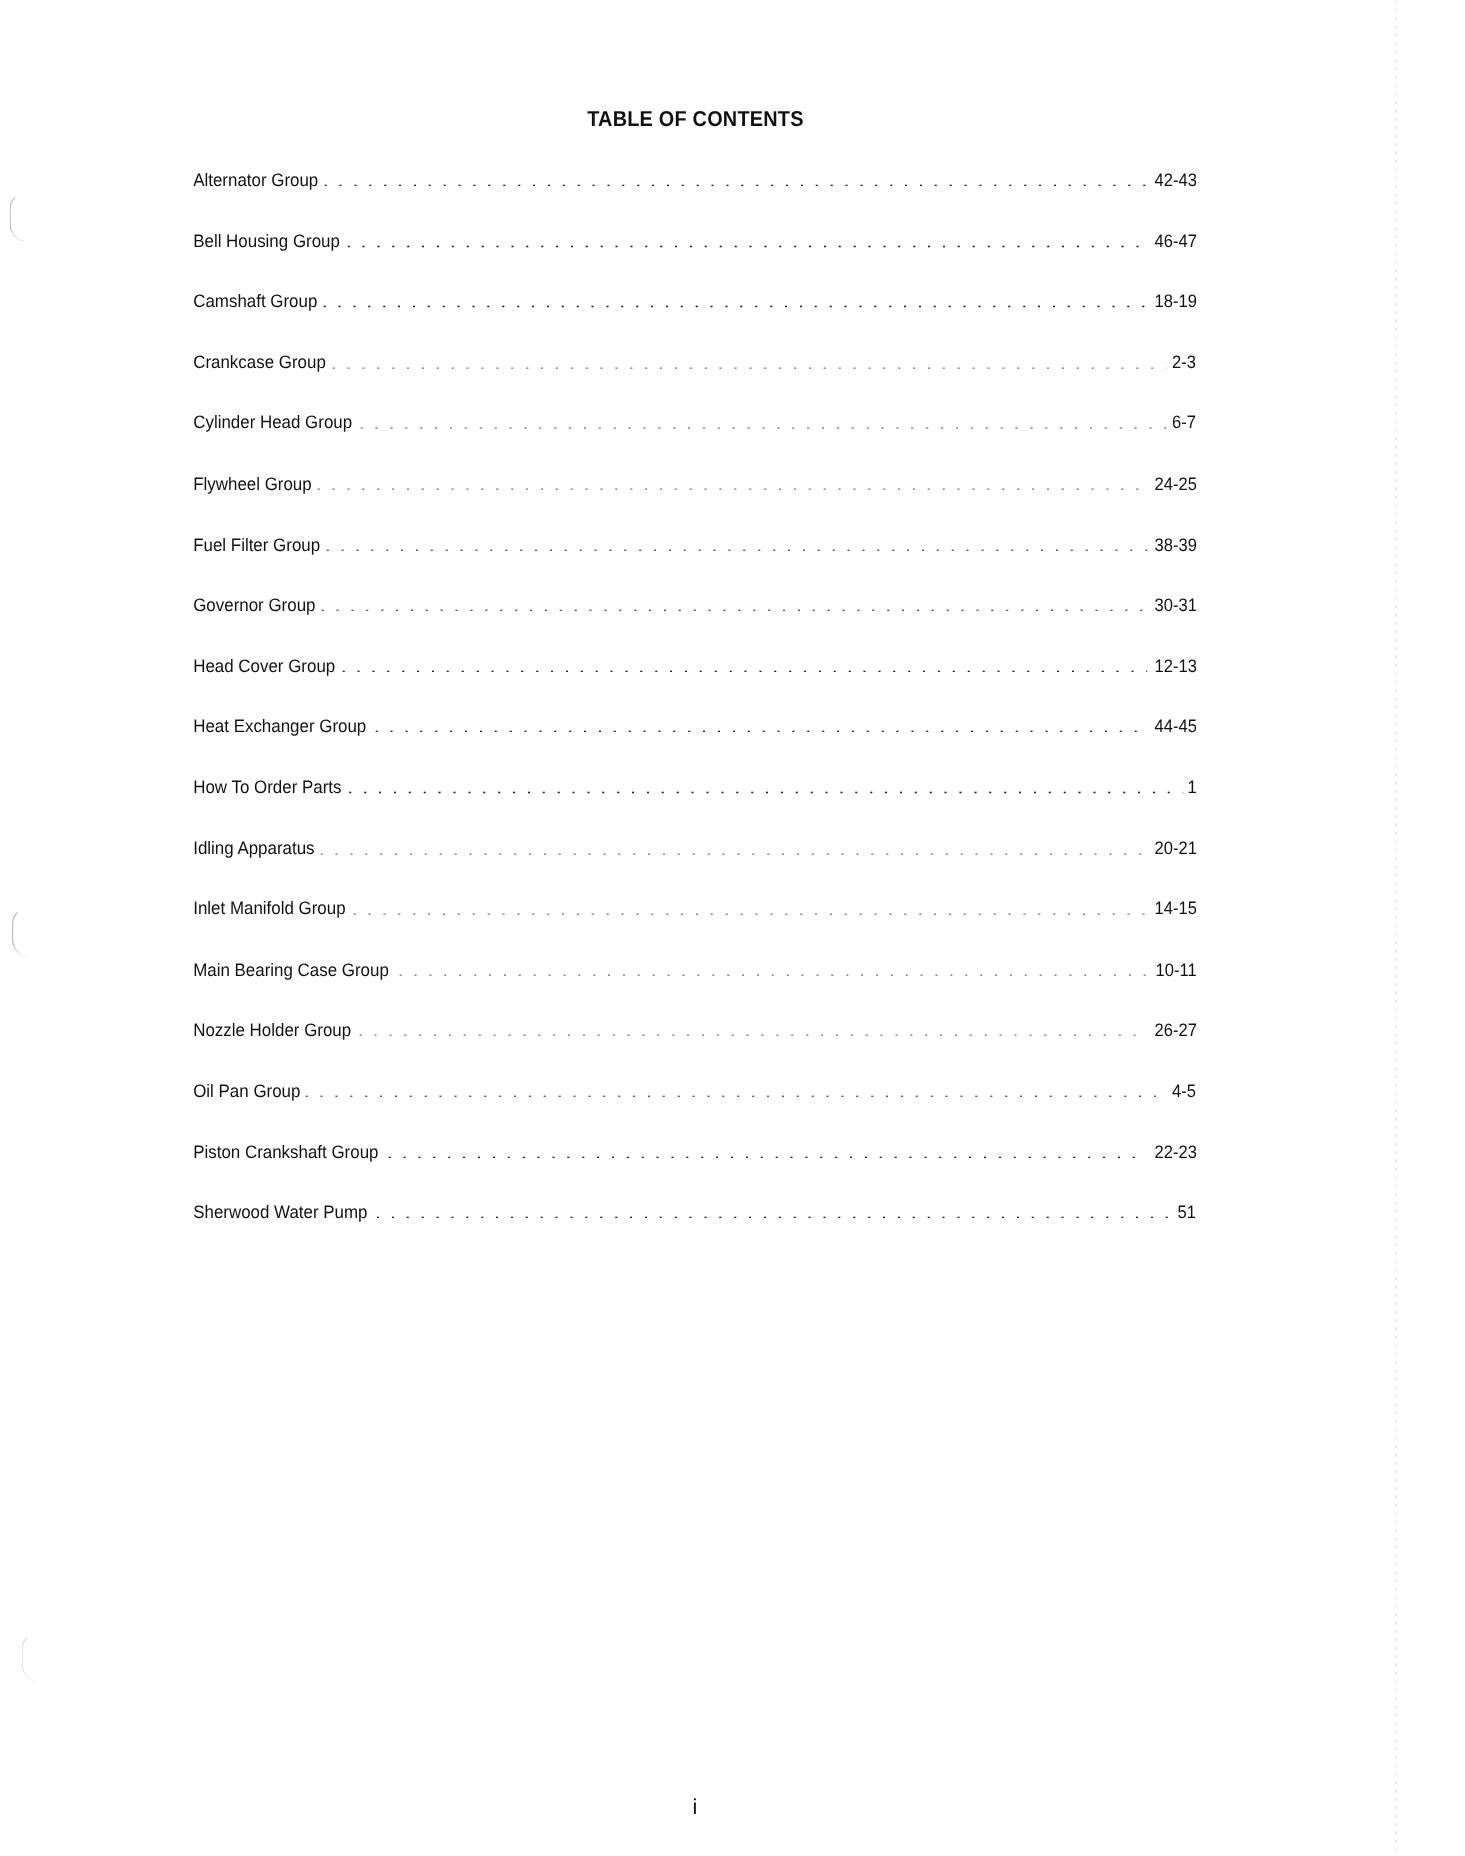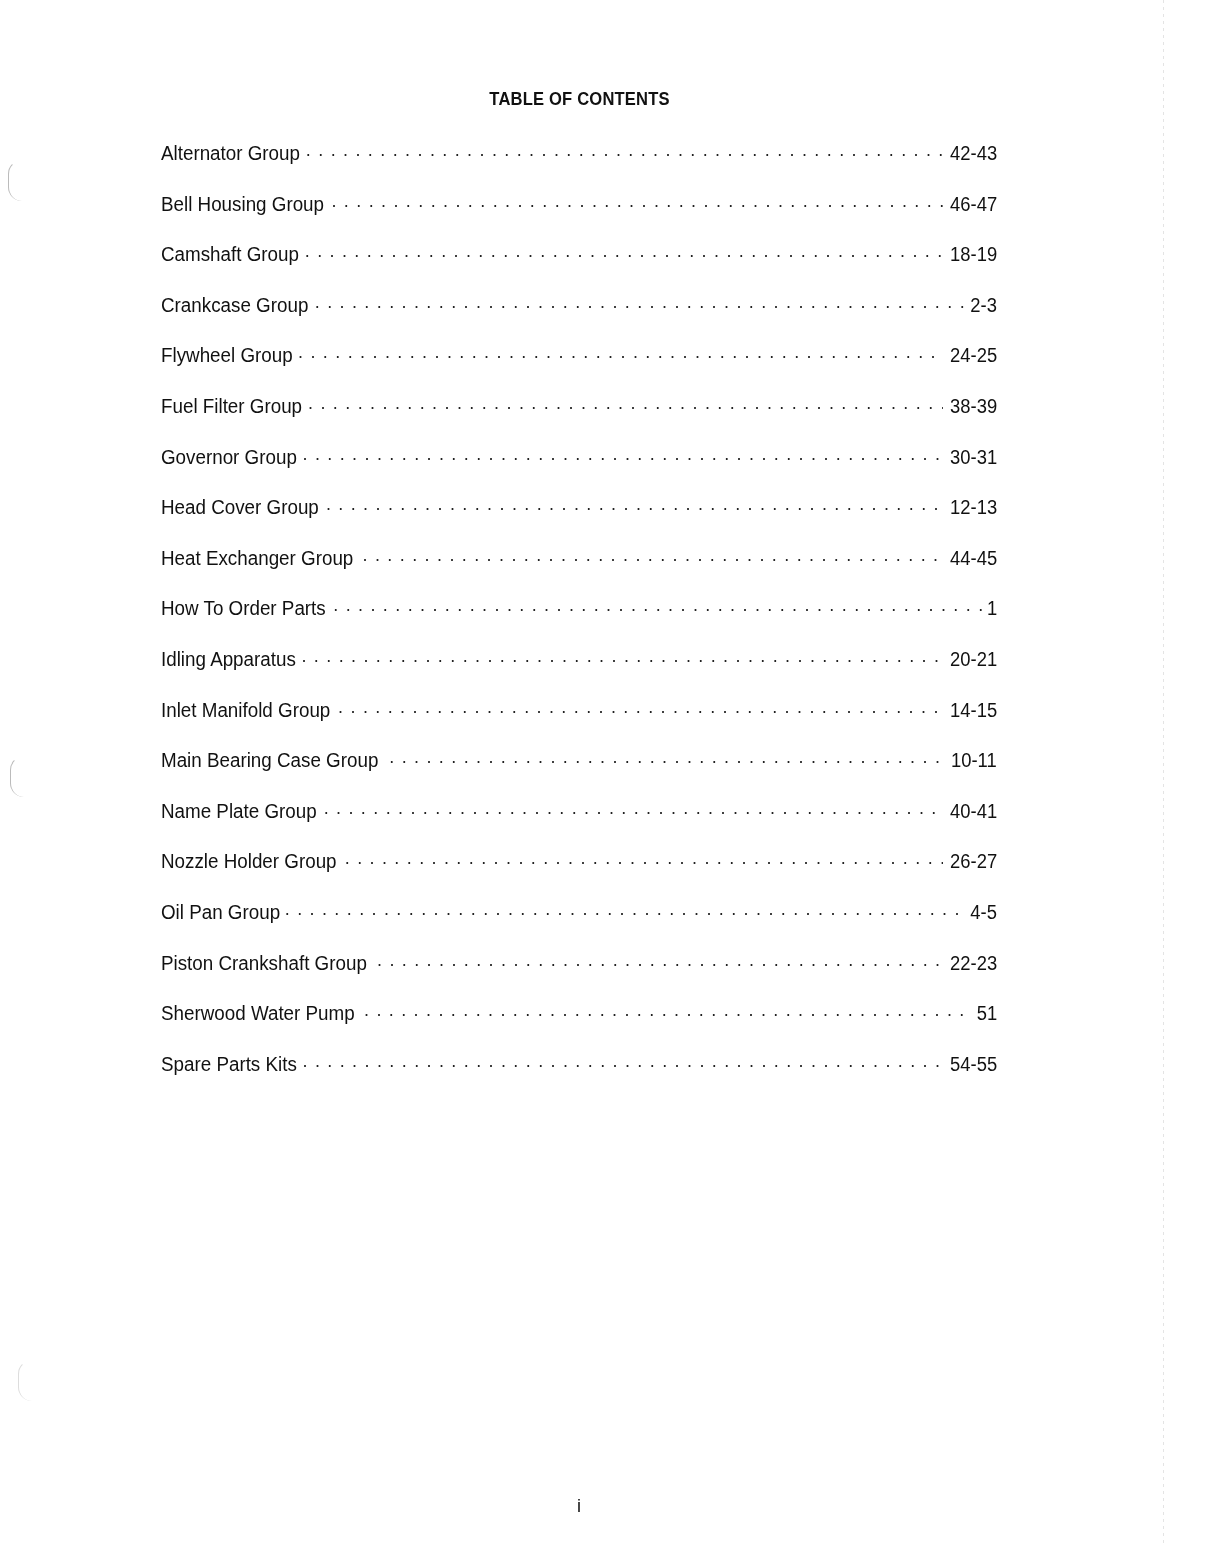--- a/index.html
+++ b/index.html
@@ -33,21 +33,21 @@
       left: 161px;
       width: 836px;
       margin: 0;
       padding: 0;
       list-style: none;
     }
     .toc-row {
       display: flex;
       align-items: baseline;
       height: 50.6px;
-      font-size: 20px;
+      font-size: 15px;
       white-space: nowrap;
       overflow: hidden;
     }
     .toc-label {
       flex: 0 0 auto;
       transform: scaleX(0.94);
       transform-origin: 0 0;
       margin-right: -6px;
     }
     .toc-leader {
@@ -121,20 +121,25 @@
       <span class="toc-label">Camshaft Group</span>
       <span class="toc-leader"></span>
       <span class="toc-page">18-19</span>
     </li>
   <li class="toc-row">
       <span class="toc-label">Crankcase Group</span>
       <span class="toc-leader"></span>
       <span class="toc-page">2-3</span>
     </li>
   <li class="toc-row">
+      <span class="toc-label">Cylinder Head Group</span>
+      <span class="toc-leader"></span>
+      <span class="toc-page">6-7</span>
+    </li>
+  <li class="toc-row">
       <span class="toc-label">Flywheel Group</span>
       <span class="toc-leader"></span>
       <span class="toc-page">24-25</span>
     </li>
   <li class="toc-row">
       <span class="toc-label">Fuel Filter Group</span>
       <span class="toc-leader"></span>
       <span class="toc-page">38-39</span>
     </li>
   <li class="toc-row">
@@ -166,44 +171,34 @@
       <span class="toc-label">Inlet Manifold Group</span>
       <span class="toc-leader"></span>
       <span class="toc-page">14-15</span>
     </li>
   <li class="toc-row">
       <span class="toc-label">Main Bearing Case Group</span>
       <span class="toc-leader"></span>
       <span class="toc-page">10-11</span>
     </li>
   <li class="toc-row">
-      <span class="toc-label">Name Plate Group</span>
-      <span class="toc-leader"></span>
-      <span class="toc-page">40-41</span>
-    </li>
-  <li class="toc-row">
       <span class="toc-label">Nozzle Holder Group</span>
       <span class="toc-leader"></span>
       <span class="toc-page">26-27</span>
     </li>
   <li class="toc-row">
       <span class="toc-label">Oil Pan Group</span>
       <span class="toc-leader"></span>
       <span class="toc-page">4-5</span>
     </li>
   <li class="toc-row">
       <span class="toc-label">Piston Crankshaft Group</span>
       <span class="toc-leader"></span>
       <span class="toc-page">22-23</span>
     </li>
   <li class="toc-row">
       <span class="toc-label">Sherwood Water Pump</span>
       <span class="toc-leader"></span>
       <span class="toc-page">51</span>
     </li>
-  <li class="toc-row">
-      <span class="toc-label">Spare Parts Kits</span>
-      <span class="toc-leader"></span>
-      <span class="toc-page">54-55</span>
-    </li>
 </ul>
 
 <div class="folio">i</div>
 
 </body></html>

